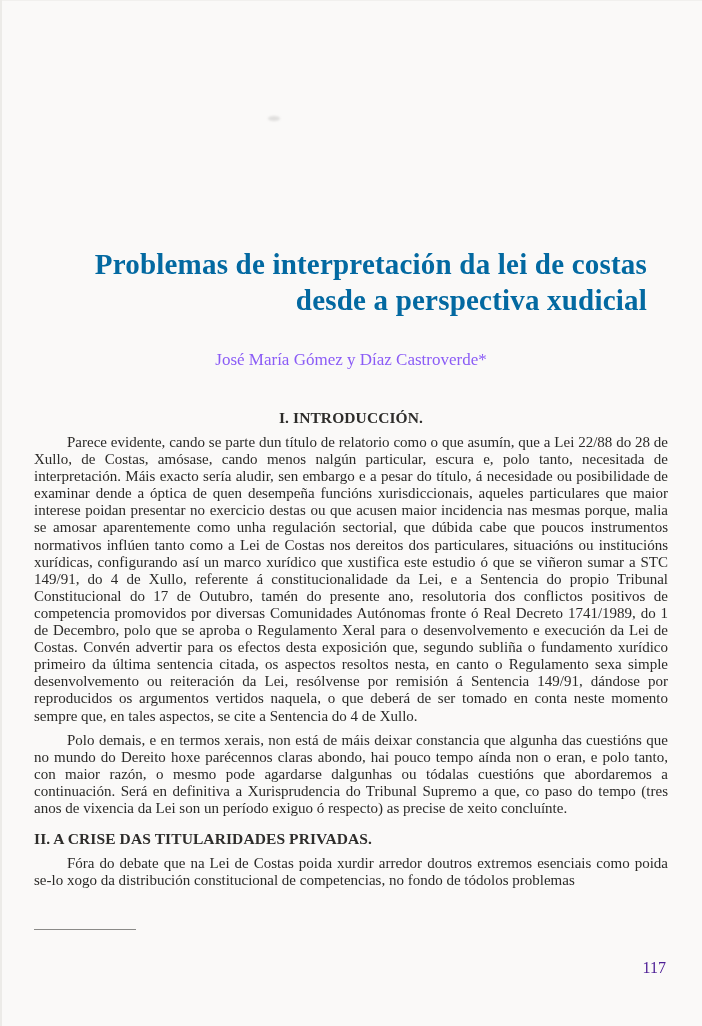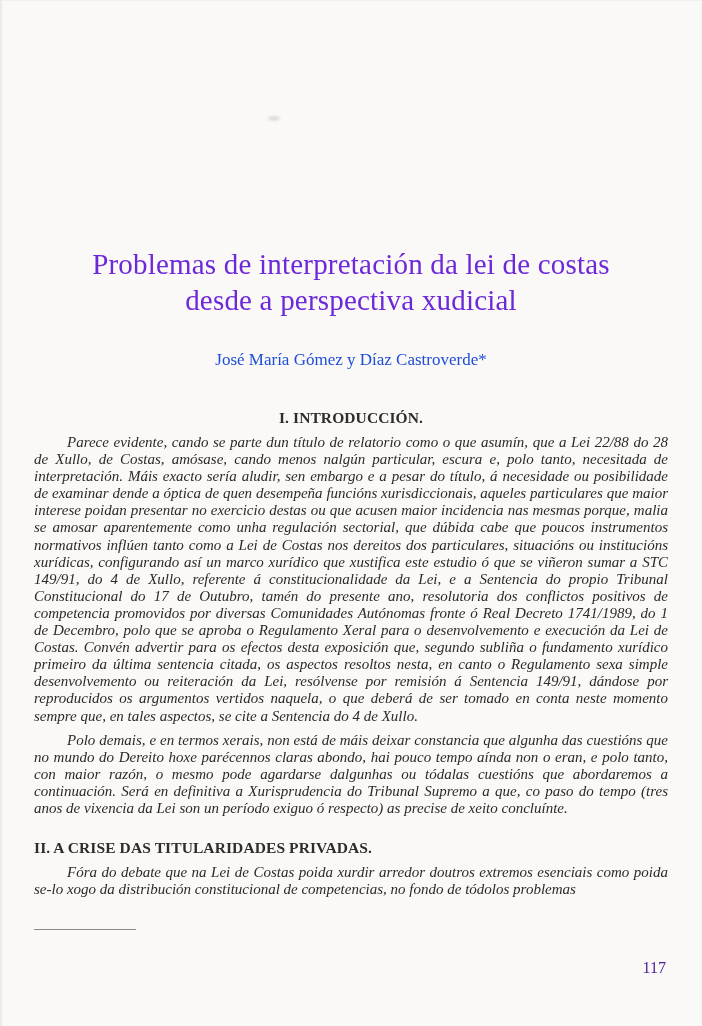--- a/index.html
+++ b/index.html
@@ -35,52 +35,51 @@
   }
   .content {
     position: absolute;
     left: 34px;
     right: 34px;
     top: 0;
   }
   .title {
     margin: 246px auto 0 auto;
     width: 592px;
-    text-align: center;
+    text-align: right;
     font-size: 29px;
     line-height: 36px;
-    font-weight: 400;
-    color: #6d28d9;
+    font-weight: 700;
+    color: #0369a1;
     letter-spacing: 0.2px;
   }
   .author {
     margin-top: 32px;
     text-align: center;
     font-size: 17px;
     line-height: 20px;
-    color: #1d4ed8;
+    color: #8b5cf6;
   }
   .section-heading {
     font-size: 15.5px;
     line-height: 18px;
     font-weight: 700;
     color: #2e2d2b;
     letter-spacing: 0.1px;
     margin: 0;
   }
   .heading-1 { margin-top: 39px; text-align: center; }
-  .heading-2 { margin-top: 22px; }
+  .heading-2 { margin-top: 13px; }
   .body-par {
     margin: 7px 0 0 0;
     font-size: 15px;
     line-height: 17.1px;
     text-align: justify;
     text-indent: 33px;
     color: #2b2a28;
-    font-style: italic;
   }
   .footnote-area {
     position: absolute;
     left: 34px;
     right: 34px;
     top: 929px;
   }
   .footnote-rule {
     width: 102px;
     border-top: 1px solid #8a8a88;

